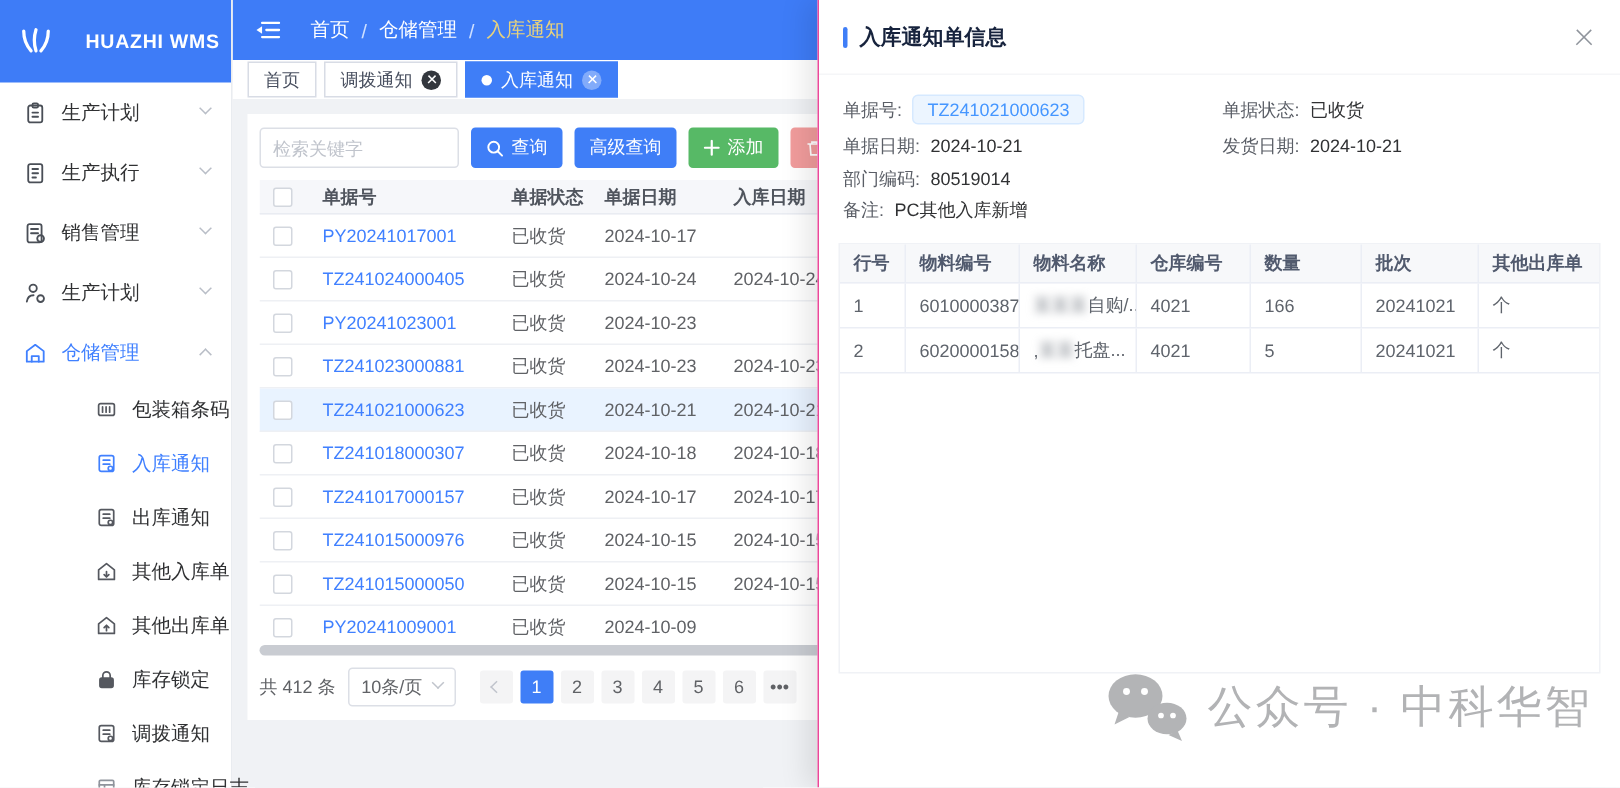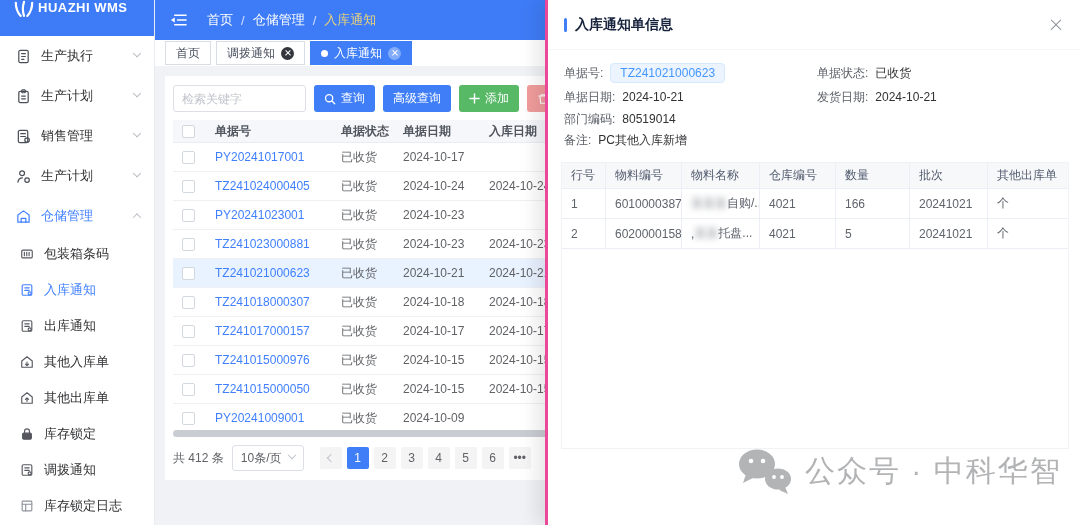--- a/index.html
+++ b/index.html
@@ -1,29 +1,29 @@
 <!DOCTYPE html>
 <html><head>
 <meta charset="utf-8">
 <style>
   *{margin:0;padding:0;box-sizing:border-box}
   html,body{width:1080px;height:525px}
   body{position:relative;overflow:hidden;background:#f0f2f5;font-family:"Liberation Sans","DejaVu Sans",sans-serif;color:#303133}
   svg{display:block}
   
   .sidebar{position:absolute;left:0;top:0;width:155px;height:525px;background:#fff;border-right:1px solid #e9ecf0;z-index:20}
-  .logo-bar{height:36px;background:#3e7cf7;display:flex;align-items:flex-start;padding-left:13px;gap:3px}
+  .logo-bar{height:55px;background:#3e7cf7;display:flex;align-items:center;padding-left:13px;gap:22px}
   .logo-title{color:#fff;font-size:13px;font-weight:bold;letter-spacing:.5px}
   .nav-group{height:40px;display:flex;align-items:center;padding:0 14px 0 16px;cursor:pointer}
   .nav-group .lbl{margin-left:10px;font-size:13px;color:#303133;white-space:nowrap}
   .nav-group .gicon{color:#4a4f57}
   .nav-group.active .lbl,.nav-group.active .gicon{color:#4080ff}
   .chev{width:6px;height:6px;border-right:1.4px solid #b9bec7;border-bottom:1.4px solid #b9bec7;margin-left:auto;transform:rotate(45deg) translate(-2px,-2px)}
   .chev.up{transform:rotate(-135deg) translate(-1px,-1px)}
-  .nav-child{height:36px;display:flex;align-items:center;padding-left:20px;cursor:pointer}
+  .nav-child{height:36px;display:flex;align-items:center;padding-left:64px;cursor:pointer}
   .nav-child .cicon{color:#55585f}
   .nav-child .lbl{margin-left:10px;font-size:13px;color:#303133;white-space:nowrap}
   .nav-child.active .lbl,.nav-child.active .cicon{color:#4080ff}
   .nav-child.dim .cicon{color:#8f949c}
   
   .main{position:absolute;left:155px;top:0;right:0;bottom:0}
   .topbar{height:40px;background:#3e7cf7;display:flex;align-items:center;padding-left:15px}
   .crumb{margin-left:20px;font-size:13px;color:#fff;display:flex;gap:8px;align-items:center}
   .crumb .sep{color:#cfe0ff}
   .crumb .last{color:#e8d27c}
@@ -61,38 +61,38 @@
   .hscroll{position:absolute;left:8px;top:354px;width:620px;height:7px;border-radius:4px;background:#c9ccd2;cursor:pointer}
   
   .pager{position:absolute;left:8px;top:369px;display:flex;align-items:center;gap:8px;font-size:12px;color:#606266}
   .psel{width:72px;height:26px;border:1px solid #dcdfe6;border-radius:3px;display:flex;align-items:center;justify-content:center;gap:7px;color:#606266;cursor:pointer}
   .psel .chev{margin-left:0;border-color:#c0c4cc}
   .pbtns{display:flex;gap:5px;margin-left:8px}
   .pb{width:22px;height:22px;border-radius:2px;background:#f4f4f5;color:#606266;display:flex;align-items:center;justify-content:center;cursor:pointer}
   .pb.on{background:#3f7ef7;color:#fff}
   .pb .chev{margin:0;transform:rotate(135deg);border-color:#c0c4cc}
   
-  .drawer{position:absolute;left:545px;top:0;width:535px;height:525px;background:#fff;z-index:40;box-shadow:-8px 0 18px rgba(0,0,0,.10);border-left:3px solid #ec4899}
+  .drawer{position:absolute;left:545px;top:0;width:535px;height:525px;background:#fff;z-index:40;box-shadow:-8px 0 18px rgba(0,0,0,.10);border-left:1px solid #ec4899}
   .dhead{height:50px;display:flex;align-items:center;padding:0 16px;border-bottom:1px solid #f5f6f8}
   .dbar{width:3px;height:14px;background:#3f7ef7;border-radius:2px;margin-right:8px}
   .dtitle{font-size:14px;font-weight:bold;color:#17233d}
   .dclose{position:relative;margin-left:auto;width:16px;height:16px;cursor:pointer}
   .dclose::before,.dclose::after{content:"";position:absolute;left:50%;top:50%;width:14px;height:1.4px;background:#8f949c}
   .dclose::before{transform:translate(-50%,-50%) rotate(45deg)}
   .dclose::after{transform:translate(-50%,-50%) rotate(-45deg)}
   .fields{position:absolute;left:16px;right:16px;top:60px;display:grid;grid-template-columns:253px 1fr;grid-template-rows:26px 22px 22px 20px;align-items:center;font-size:12px}
   .fld{display:flex;align-items:center;gap:7px;white-space:nowrap}
   .flabel{color:#5a5e66}
   .fval{color:#303133}
   .pill{background:#ecf5ff;border:1px solid #d6e9ff;color:#4596ff;border-radius:4px;padding:2px 9px;font-size:12px}
   .span2{grid-column:1/3}
   
   .dwrap{position:absolute;left:13px;top:162px;width:508px;height:287px;border:1px solid #f0f2f6;font-size:12px}
   .drow{display:flex;align-items:stretch;height:30px;border-bottom:1px solid #ebeef5;color:#5f646c}
-  .drow.dh{height:26px;background:#f7f8fa;color:#515a6e;font-weight:normal}
+  .drow.dh{height:26px;background:#f7f8fa;color:#515a6e;font-weight:bold}
   .dc{flex:0 0 auto;display:flex;align-items:center;padding-left:9px;border-right:1px solid #ebeef5;white-space:nowrap;overflow:hidden}
   .dc:last-child{border-right:none}
   .dc1{width:44px}.dc2{width:76px}.dc3{width:78px}.dc4{width:76px}.dc5{width:74px}.dc6{width:78px}.dc7{width:80px}
   .redact{filter:blur(3px);color:#8a8f96}
   
   .wm{position:absolute;left:737px;top:447px;z-index:60;display:flex;align-items:center;gap:12px;color:#b2b3b5;pointer-events:none}
   .wm-text{font-size:30px;letter-spacing:2px;white-space:nowrap}
 </style>
 </head>
 <body>
@@ -105,36 +105,36 @@
         <path d="M12 2c-1.6 5-1.6 10.5 0 15.5"></path>
         <path d="M21 3c0 6-2.2 11-5.4 14.5"></path>
       </svg>
     </span>
     <span class="logo-title">HUAZHI WMS</span>
   </div>
   <div class="nav">
     <div class="nav-group">
       <span class="gicon">
           <svg width="15" height="15" viewBox="0 0 16 16" fill="none" stroke="currentColor" stroke-width="1.3" stroke-linecap="round">
-            <rect x="3" y="1.5" width="10" height="13" rx="1.5"></rect>
-            <path d="M6 5h4M6 8h4M6 11h2.5"></path>
-          </svg>
-        </span>
-      <span class="lbl">生产执行</span>
+            <rect x="3" y="2.5" width="10" height="12" rx="1.5"></rect>
+            <rect x="6" y="1" width="4" height="3" rx="1"></rect>
+            <path d="M6 7.5h4M6 10.5h4"></path>
+          </svg>
+        </span>
+      <span class="lbl">生产计划</span>
       <span class="chev"></span>
     </div>
     <div class="nav-group">
       <span class="gicon">
           <svg width="15" height="15" viewBox="0 0 16 16" fill="none" stroke="currentColor" stroke-width="1.3" stroke-linecap="round">
-            <rect x="3" y="2.5" width="10" height="12" rx="1.5"></rect>
-            <rect x="6" y="1" width="4" height="3" rx="1"></rect>
-            <path d="M6 7.5h4M6 10.5h4"></path>
-          </svg>
-        </span>
-      <span class="lbl">生产计划</span>
+            <rect x="3" y="1.5" width="10" height="13" rx="1.5"></rect>
+            <path d="M6 5h4M6 8h4M6 11h2.5"></path>
+          </svg>
+        </span>
+      <span class="lbl">生产执行</span>
       <span class="chev"></span>
     </div>
     <div class="nav-group">
       <span class="gicon">
           <svg width="15" height="15" viewBox="0 0 16 16" fill="none" stroke="currentColor" stroke-width="1.3" stroke-linecap="round">
             <rect x="2.5" y="1.5" width="10" height="13" rx="1.5"></rect>
             <path d="M5 5h5M5 8h5"></path>
             <circle cx="11.8" cy="11.8" r="2.4"></circle>
           </svg>
         </span>

